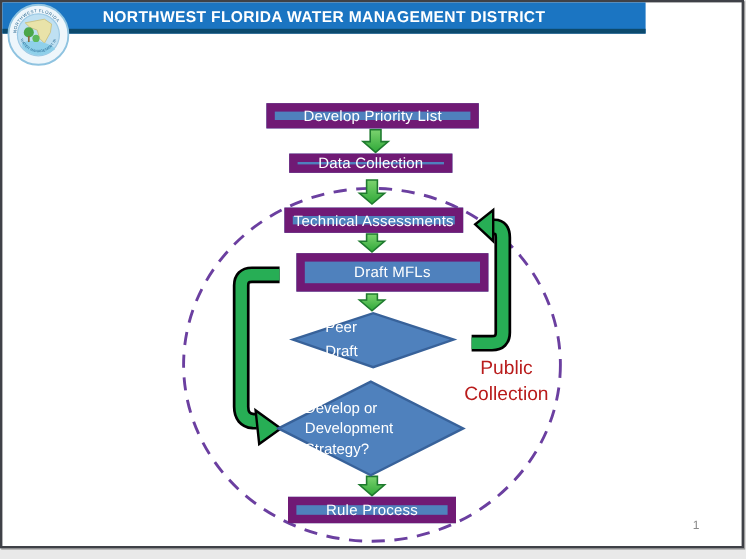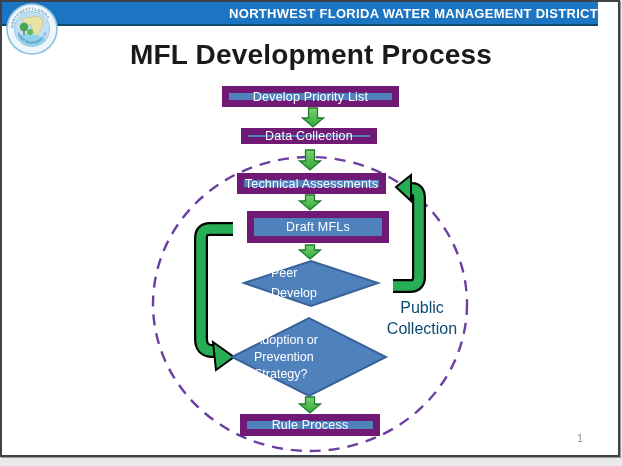--- a/index.html
+++ b/index.html
@@ -1,32 +1,32 @@
 <!DOCTYPE html>
 <html><head>
 <meta charset="utf-8">
 <style>
   html,body{margin:0;padding:0;}
   body{font-family:"Liberation Sans",sans-serif;background:#d8d8d8;}
   .stage{position:relative;width:622px;height:466px;background:#e9e9e9;overflow:hidden;}
   .slide{position:absolute;left:0;top:0;width:616px;height:453px;background:#ffffff;
          border:2px solid #3f4147;box-shadow:1px 1px 0 #9a9a9a;}
-  .header-bar{position:absolute;left:2px;top:2px;width:596px;height:22px;background:#1B75C2;
-              border-bottom:2px solid #0c4a6e;display:flex;align-items:center;justify-content:flex-end;}
+  .header-bar{position:absolute;left:2px;top:2px;width:536px;height:22px;background:#1B75C2;
+              border-bottom:4px solid #0c4a6e;display:flex;align-items:center;justify-content:center;}
   .header-bar .bar-text{color:#ffffff;font-weight:bold;font-size:13px;letter-spacing:.3px;}
   .logo{position:absolute;left:6px;top:3px;width:52px;height:52px;}
   .page-title{position:absolute;left:0;top:39px;width:622px;text-align:center;
               font-size:28px;font-weight:bold;color:#1a1a1a;letter-spacing:.2px;}
   .diagram-svg{position:absolute;left:0;top:0;width:622px;height:466px;pointer-events:none;}
   .flow-box{position:absolute;box-sizing:border-box;background:#4F81BD;border:7px solid #701a75;
             display:flex;align-items:center;justify-content:center;color:#ffffff;
             font-size:12.5px;letter-spacing:.2px;}
   .diamond-label{position:absolute;color:#ffffff;font-size:12.5px;}
   .annotation{position:absolute;left:372px;top:297px;width:100px;text-align:center;
-              color:#0c4a6e;font-size:16px;line-height:21px;}
+              color:#b91c1c;font-size:16px;line-height:21px;}
   .page-number{position:absolute;left:570px;top:433px;width:20px;text-align:center;
                color:#8a8a8a;font-size:10px;}
 </style>
 </head>
 <body>
 
 <div class="stage">
 
   <div class="slide"></div>
 
@@ -47,21 +47,20 @@
     <circle cx="24" cy="29" r="3" fill="#5cb85c"></circle>
     <rect x="17.3" y="27" width="1.4" height="5" fill="#8a6b3d"></rect>
     <text font-size="3.6" fill="#1b5e8a" letter-spacing="0.4">
       <textPath href="#arcTop" startOffset="8%">NORTHWEST FLORIDA</textPath>
     </text>
     <text font-size="2.9" fill="#1b5e8a" letter-spacing="0.2">
       <textPath href="#arcBot" startOffset="2%">WATER MANAGEMENT DISTRICT</textPath>
     </text>
   </svg>
 
-  <div class="page-title">MFL Development Process</div>
 
   <svg class="diagram-svg" viewBox="0 0 622 466">
     <defs>
       <linearGradient id="ga" x1="0" y1="0" x2="0" y2="1">
         <stop offset="0" stop-color="#7CD36F"></stop>
         <stop offset="1" stop-color="#2FA838"></stop>
       </linearGradient>
     </defs>
 
     <ellipse cx="310" cy="304" rx="157" ry="147" fill="none" stroke="#6B3FA0" stroke-width="2.4" stroke-dasharray="11 8"></ellipse>
@@ -92,34 +91,34 @@
 
   <div class="flow-box" style="left:222px;top:86px;width:177px;height:21px;">
     <span>Develop Priority List</span>
   </div>
   <div class="flow-box" style="left:241px;top:128px;width:136px;height:16px;">
     <span>Data Collection</span>
   </div>
   <div class="flow-box" style="left:237px;top:173px;width:149px;height:21px;">
     <span>Technical Assessments</span>
   </div>
-  <div class="flow-box" style="left:247px;top:211px;width:142px;height:32px;">
+  <div class="flow-box" style="left:247px;top:211px;width:160px;height:32px;">
     <span>Draft MFLs</span>
   </div>
   <div class="flow-box" style="left:240px;top:414px;width:140px;height:22px;">
     <span>Rule Process</span>
   </div>
 
   <div class="diamond-label" style="left:271px;top:263px;width:80px;line-height:20px;">
     <div>Peer</div>
-    <div>Develop</div>
+    <div>Draft</div>
   </div>
   <div class="diamond-label" style="left:254px;top:332px;width:110px;line-height:17px;">
-    <div>Adoption or</div>
-    <div>Prevention</div>
+    <div>Develop or</div>
+    <div>Development</div>
     <div>Strategy?</div>
   </div>
 
   <div class="annotation">
     <div>Public</div>
     <div>Collection</div>
   </div>
 
   <div class="page-number">1</div>
 

